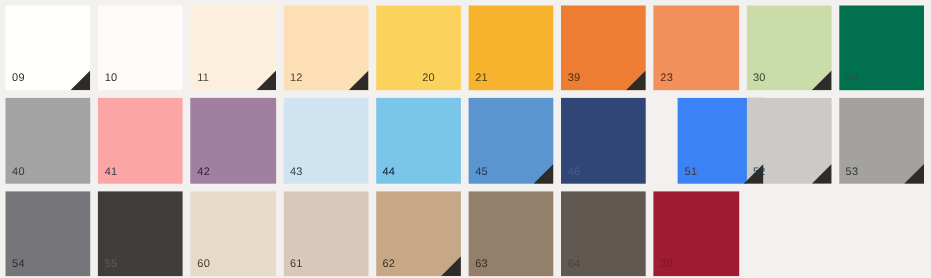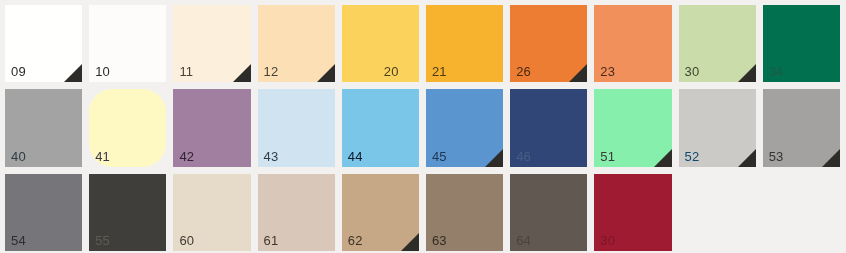--- a/index.html
+++ b/index.html
@@ -36,21 +36,21 @@
     width: 100%;
     height: 100%;
     box-sizing: border-box;
     overflow: hidden;
     display: block;
   }
   .swatch-label {
     position: absolute;
     left: 6px;
     bottom: 3px;
-    font-size: 13px;
+    font-size: 10px;
     line-height: 15px;
     font-family: "Liberation Sans", sans-serif;
     letter-spacing: 0.2px;
     z-index: 2;
     user-select: none;
   }
   .corner-flag {
     position: absolute;
     right: 0;
     bottom: 0;
@@ -94,21 +94,21 @@
         <span class="swatch-label" style="color: rgb(74, 64, 34); margin-left: 36px;">20</span>
       </div>
     </div>
     <div class="swatch-cell">
       <div class="swatch" style="background: rgb(247, 179, 46);">
         <span class="swatch-label" style="color: rgb(74, 58, 24);">21</span>
       </div>
     </div>
     <div class="swatch-cell">
       <div class="swatch" style="background: rgb(237, 125, 50);">
-        <span class="swatch-label" style="color: rgb(74, 42, 18);">26</span>
+        <span class="swatch-label" style="color: rgb(74, 42, 18);">39</span>
         <span class="corner-flag" style="border-bottom-color: rgb(46, 44, 41);"></span>
       </div>
     </div>
     <div class="swatch-cell">
       <div class="swatch" style="background: rgb(242, 144, 92);">
         <span class="swatch-label" style="color: rgb(74, 42, 26);">23</span>
       </div>
     </div>
     <div class="swatch-cell">
       <div class="swatch" style="background: rgb(201, 220, 170);">
@@ -120,21 +120,21 @@
       <div class="swatch" style="background: rgb(0, 112, 79);">
         <span class="swatch-label" style="color: rgb(29, 90, 67);">34</span>
       </div>
     </div>
     <div class="swatch-cell">
       <div class="swatch" style="background: #a3a3a3;">
         <span class="swatch-label" style="color: rgb(46, 60, 68);">40</span>
       </div>
     </div>
     <div class="swatch-cell">
-      <div class="swatch" style="background: #fef9c3; border-radius: 23px;">
+      <div class="swatch" style="background: #fca5a5;">
         <span class="swatch-label" style="color: rgb(59, 53, 70);">41</span>
       </div>
     </div>
     <div class="swatch-cell">
       <div class="swatch" style="background: rgb(161, 127, 160);">
         <span class="swatch-label" style="color: rgb(51, 34, 51);">42</span>
       </div>
     </div>
     <div class="swatch-cell">
       <div class="swatch" style="background: rgb(208, 227, 241);">
@@ -151,21 +151,21 @@
         <span class="swatch-label" style="color: rgb(31, 53, 80);">45</span>
         <span class="corner-flag" style="border-bottom-color: rgb(46, 44, 41);"></span>
       </div>
     </div>
     <div class="swatch-cell">
       <div class="swatch" style="background: rgb(47, 70, 119);">
         <span class="swatch-label" style="color: rgb(74, 93, 133);">46</span>
       </div>
     </div>
     <div class="swatch-cell">
-      <div class="swatch" style="background: #86efac;">
+      <div class="swatch" style="background: #3b82f6; margin-left: 22px;">
         <span class="swatch-label" style="color: rgb(58, 58, 56);">51</span>
         <span class="corner-flag" style="border-bottom-color: rgb(46, 44, 41);"></span>
       </div>
     </div>
     <div class="swatch-cell">
       <div class="swatch" style="background: rgb(203, 202, 199);">
         <span class="swatch-label" style="color: #0c4a6e;">52</span>
         <span class="corner-flag" style="border-bottom-color: rgb(46, 44, 41);"></span>
       </div>
     </div>

